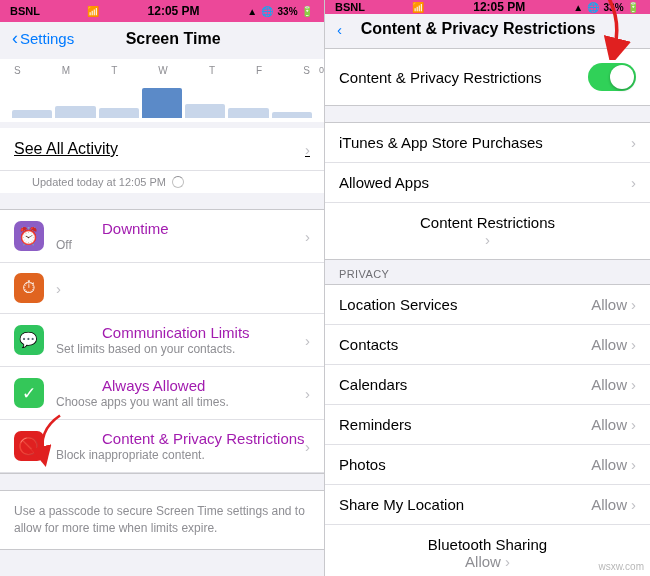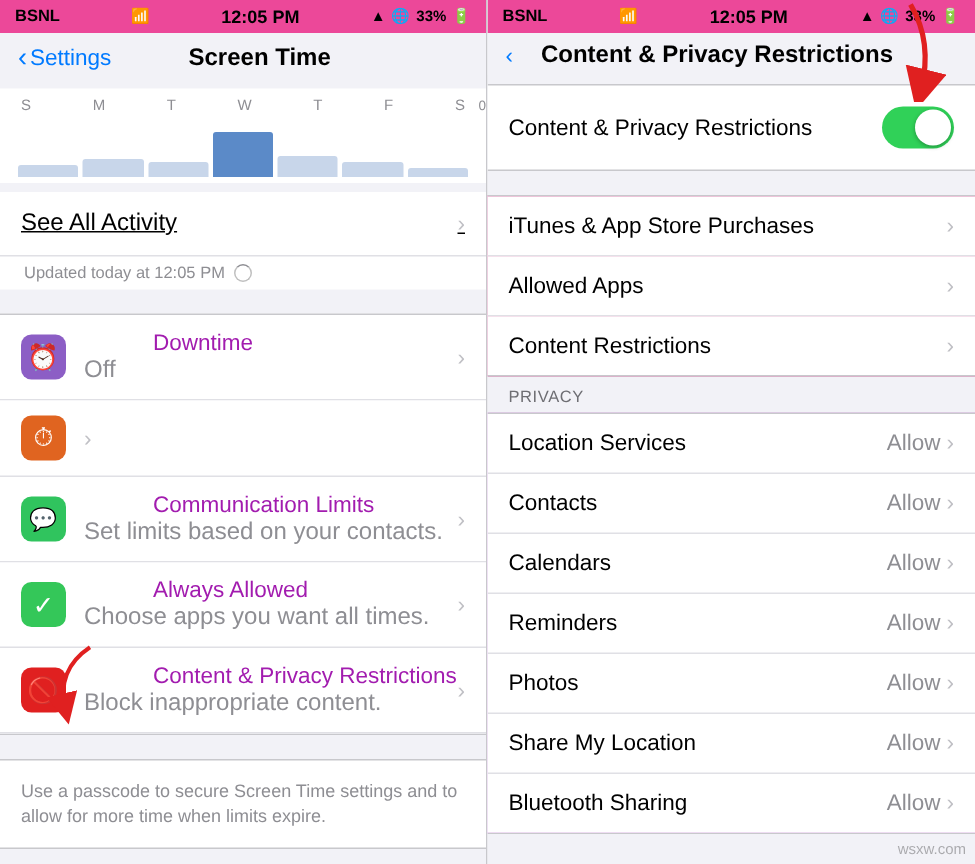--- a/index.html
+++ b/index.html
@@ -106,21 +106,21 @@
       padding: 12px 14px;
       border-bottom: 0.5px solid #e0e0e5;
       text-decoration: underline;
     }
     .see-all-title {
       font-size: 16px;
       font-weight: 500;
       color: #000;
     }
     .updated-row {
-      padding: 5px 16px;
+      padding: 5px 32px;
       font-size: 11px;
       color: #8e8e93;
       display: flex;
       align-items: center;
       gap: 6px;
     }
     .spinner-icon {
       width: 12px;
       height: 12px;
       border: 1.5px solid #c0c0c0;
@@ -156,21 +156,21 @@
       margin-right: 12px;
       flex-shrink: 0;
       color: #fff;
     }
     .icon-purple { background: #8c5ec5; }
     .icon-orange { background: #e06420; }
     .icon-green { background: #30c45e; }
     .icon-red { background: #e02020; }
     .menu-text { flex: 1; }
     .menu-main { font-size: 15px; color: #a21caf; margin-left: 46px; }
-    .menu-sub { font-size: 16px; color: #8e8e93; margin-top: 1px; }
+    .menu-sub { font-size: 12px; color: #8e8e93; margin-top: 1px; }
     .chevron {
       color: #c0c0c5;
       font-size: 15px;
       font-weight: 300;
     }
 
     
     .red-arrow {
       position: absolute;
       left: 50px;
@@ -274,21 +274,21 @@
       border-bottom: 0.5px solid #c8c8cc;
     }
     .right-menu-row {
       display: flex;
       align-items: center;
       justify-content: space-between;
       padding: 11px 14px;
       border-bottom: 0.5px solid #e0e0e5;
       background: #fff;
     }
-    .right-menu-row:last-child { border-bottom: none; }
+    .right-menu-row:last-child { border-bottom: none; flex-direction: column; }
     .right-menu-label {
       font-size: 15px;
       color: #000;
     }
     .right-menu-value {
       display: flex;
       align-items: center;
       gap: 4px;
       color: #8e8e93;
       font-size: 15px;

